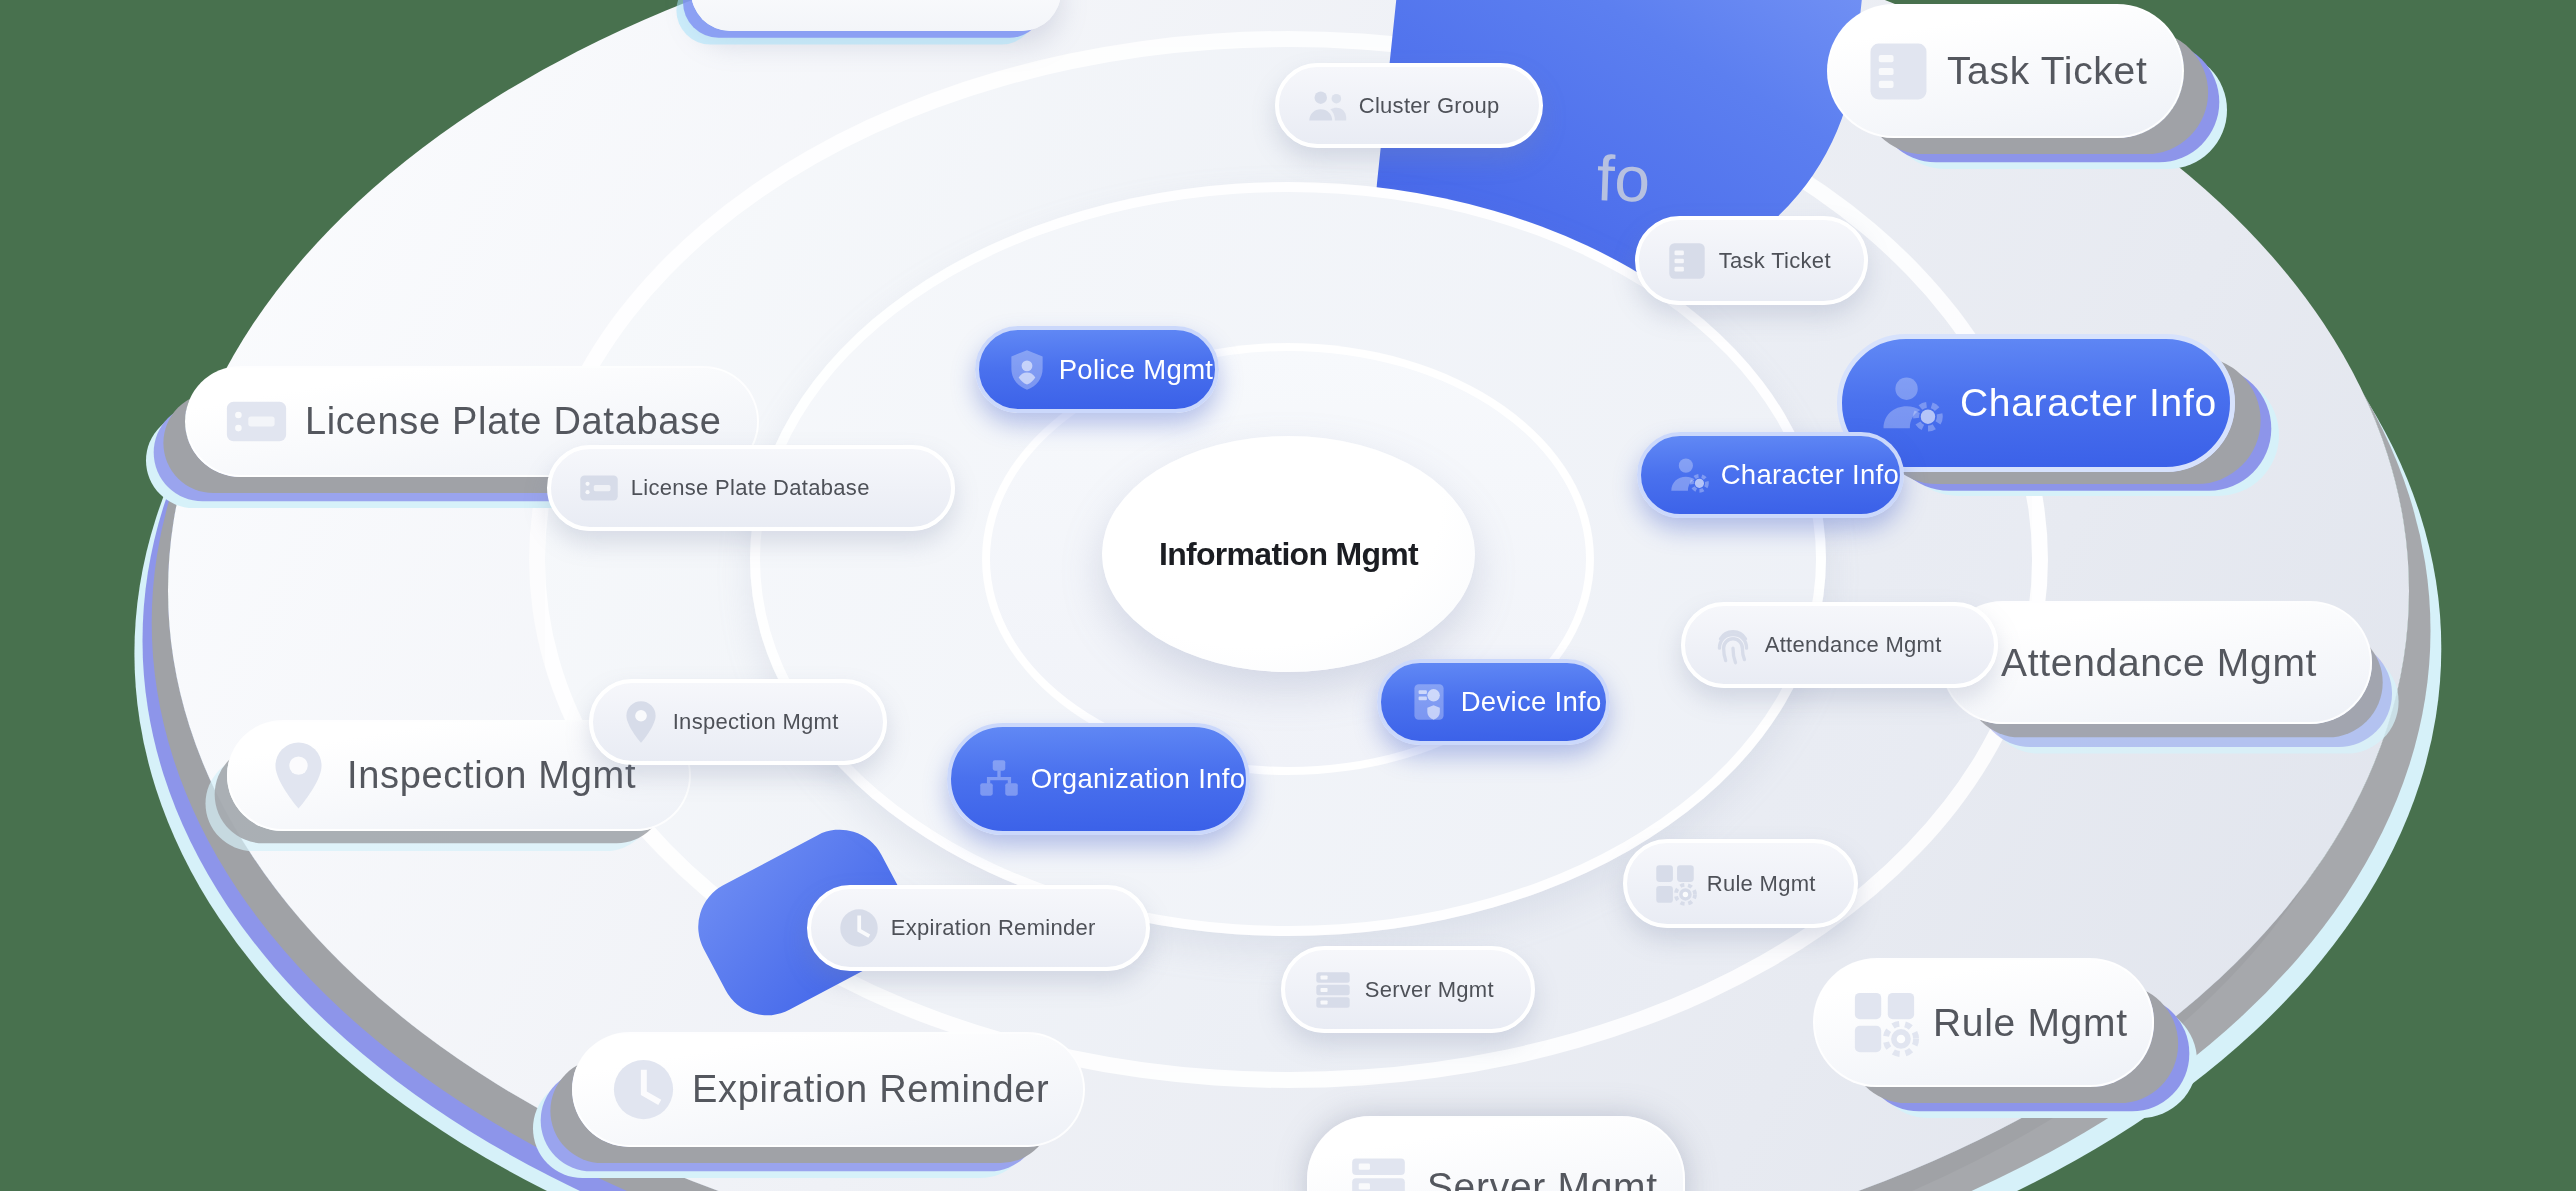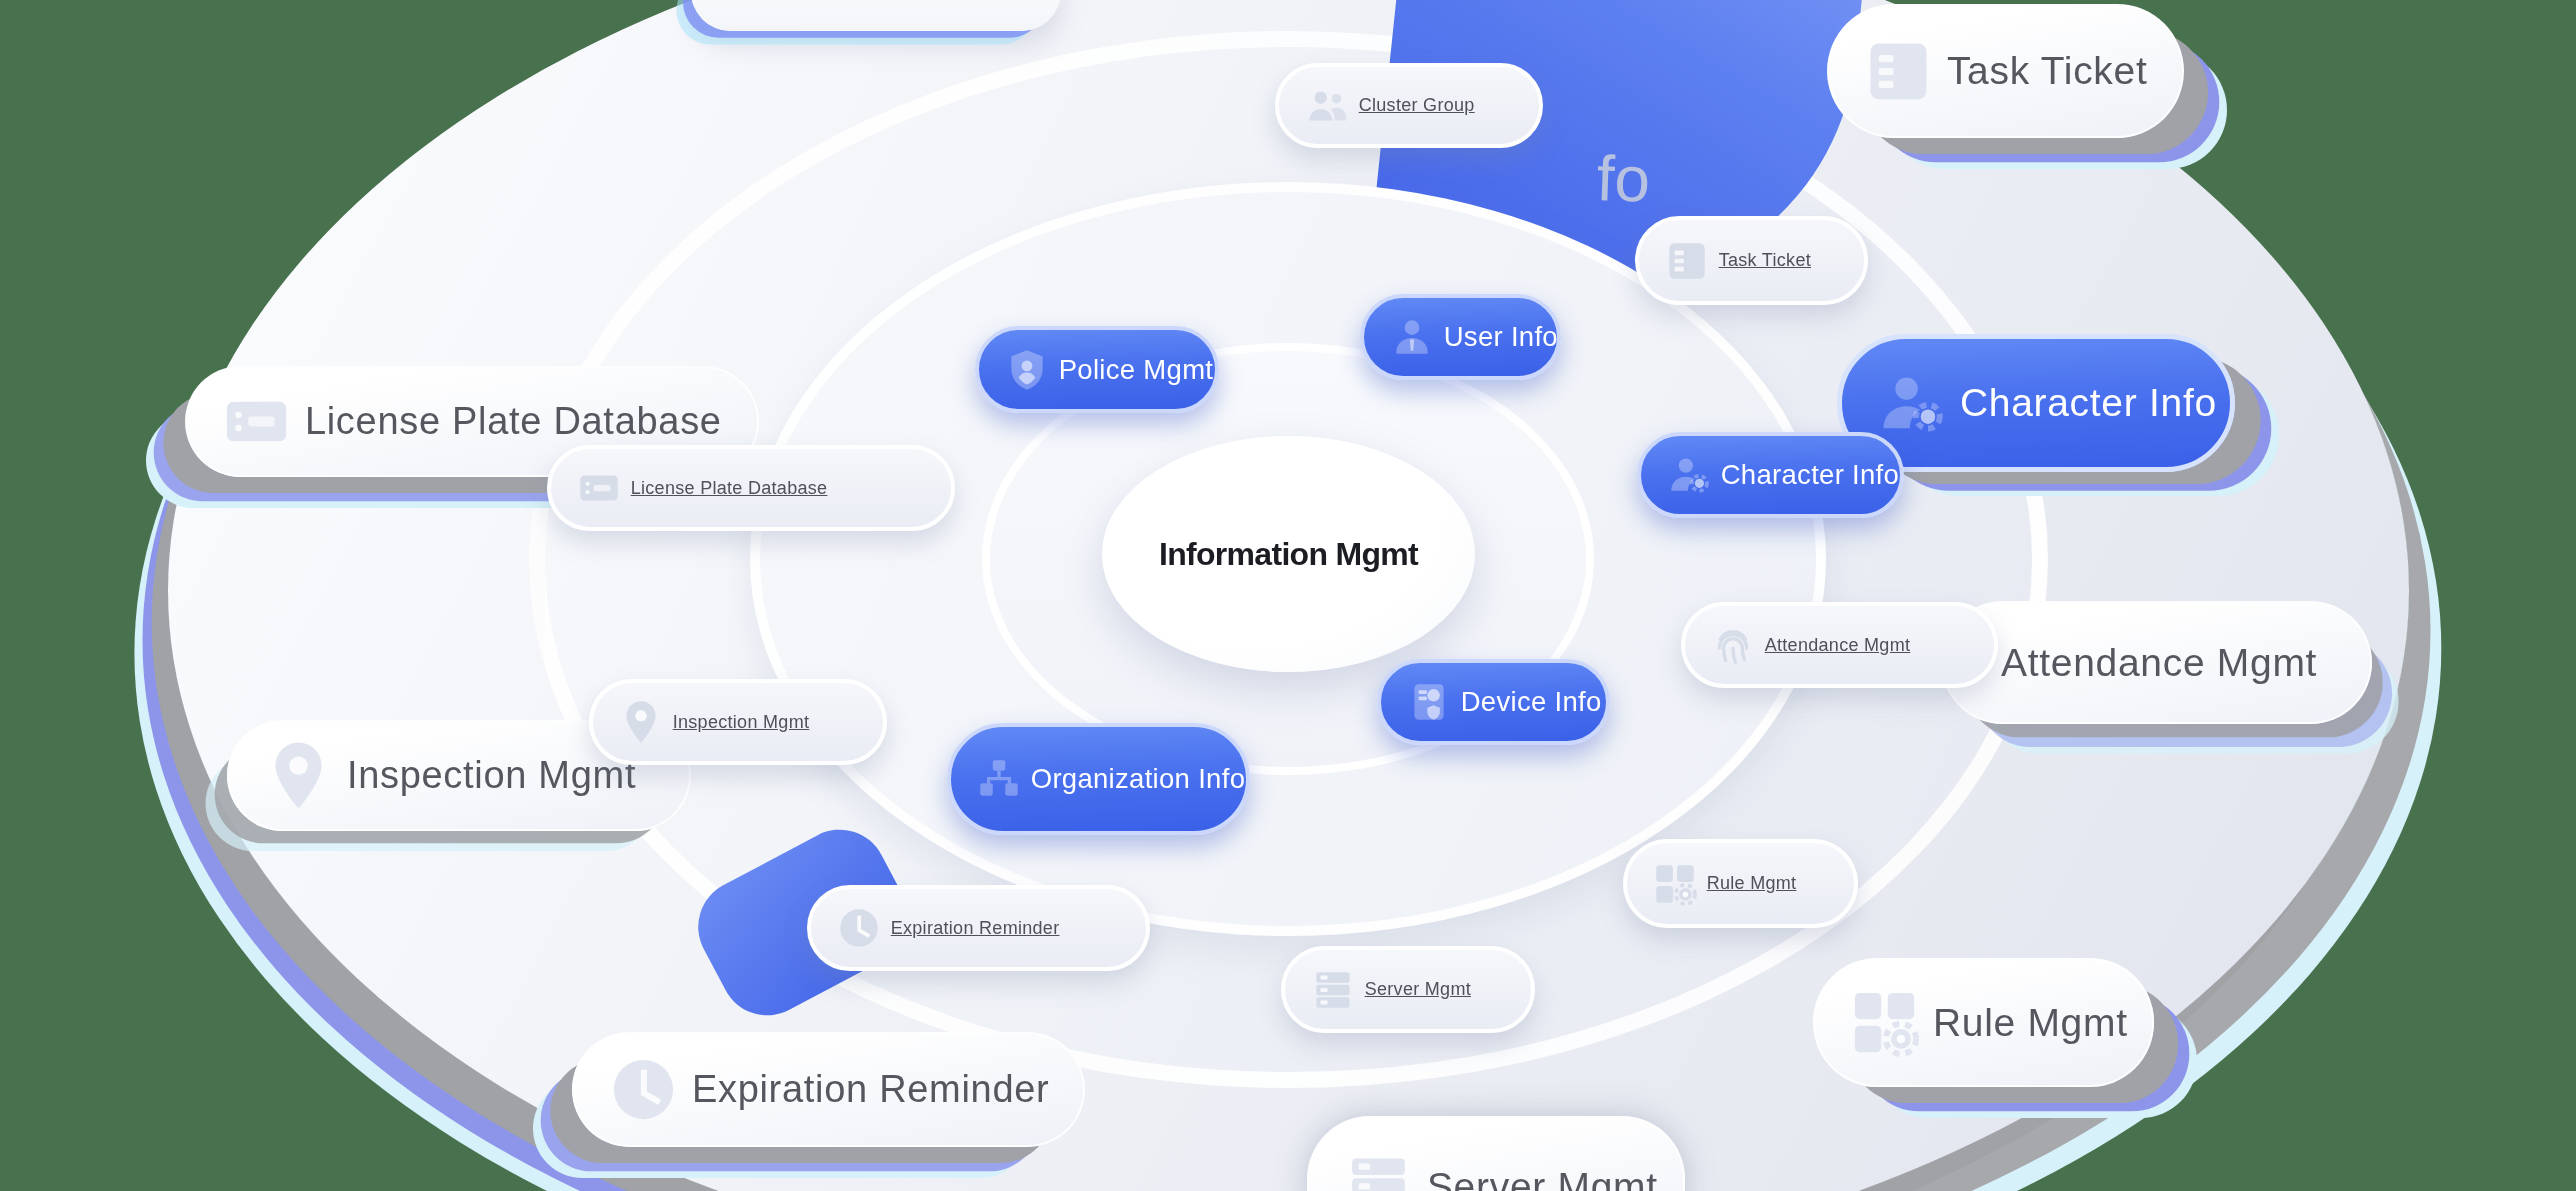--- a/index.html
+++ b/index.html
@@ -44,21 +44,21 @@
                          -20px 19px 0 -5.4px rgba(168,225,250,.55),
                          0 13.4px 27px rgba(130,140,170,.25);}
 
   
   .node,.card{position:absolute;display:flex;align-items:center;box-sizing:border-box;
               white-space:nowrap;cursor:pointer;}
   .node{z-index:7;border-radius:670px;padding-left:23px;}
   .node.gray{background:linear-gradient(180deg,#f6f7fb,#e9ecf4);
              border:4px solid #ffffff;color:#4e5158;
              box-shadow:0 12px 23px rgba(125,135,168,.25);}
-  .node.gray span{font-size:18px;letter-spacing:0.3px;text-decoration:underline;}
+  .node.gray span{font-size:22px;letter-spacing:0.3px;}
   .node.blue{background:linear-gradient(178deg,#6189f5 0%,#4a71ee 45%,#3a60e8 100%);
              border:4px solid #cbd8fb;color:#fff;
              box-shadow:0 12px 23px rgba(62,92,200,.35);}
   .node.blue span{font-size:27.5px;letter-spacing:0.3px;}
   .node svg{width:50px;height:50px;flex:0 0 auto;margin-right:6.7px;color:#d7dce9;}
   .node.blue svg{color:rgba(255,255,255,.30);}
 
   .card{z-index:6;padding-left:29.5px;color:#54575e;
         background:linear-gradient(170deg,#ffffff 20%,#eef1f7);
         border:2.7px solid rgba(255,255,255,.85);}
@@ -278,26 +278,20 @@
       </svg>
     <span>Server Mgmt</span>
   </div>
 
   <div class="node blue" style="left:975px;top:326px;width:244px;height:87px;">
     <svg viewBox="0 0 74 74" width="50" height="50">
         <use href="#sym-police-badge"></use>
       </svg>
     <span>Police Mgmt</span>
   </div>
-  <div class="node blue" style="left:1360px;top:294px;width:201px;height:86px;">
-    <svg viewBox="0 0 74 74" width="50" height="50">
-        <use href="#sym-user"></use>
-      </svg>
-    <span>User Info</span>
-  </div>
   <div class="node blue" style="left:1637px;top:432px;width:267px;height:86px;">
     <svg viewBox="0 0 74 74" width="50" height="50">
         <use href="#sym-character-gear"></use>
       </svg>
     <span>Character Info</span>
   </div>
   <div class="node blue" style="left:1377px;top:659px;width:233px;height:86px;">
     <svg viewBox="0 0 74 74" width="50" height="50">
         <use href="#sym-body-camera"></use>
       </svg>

